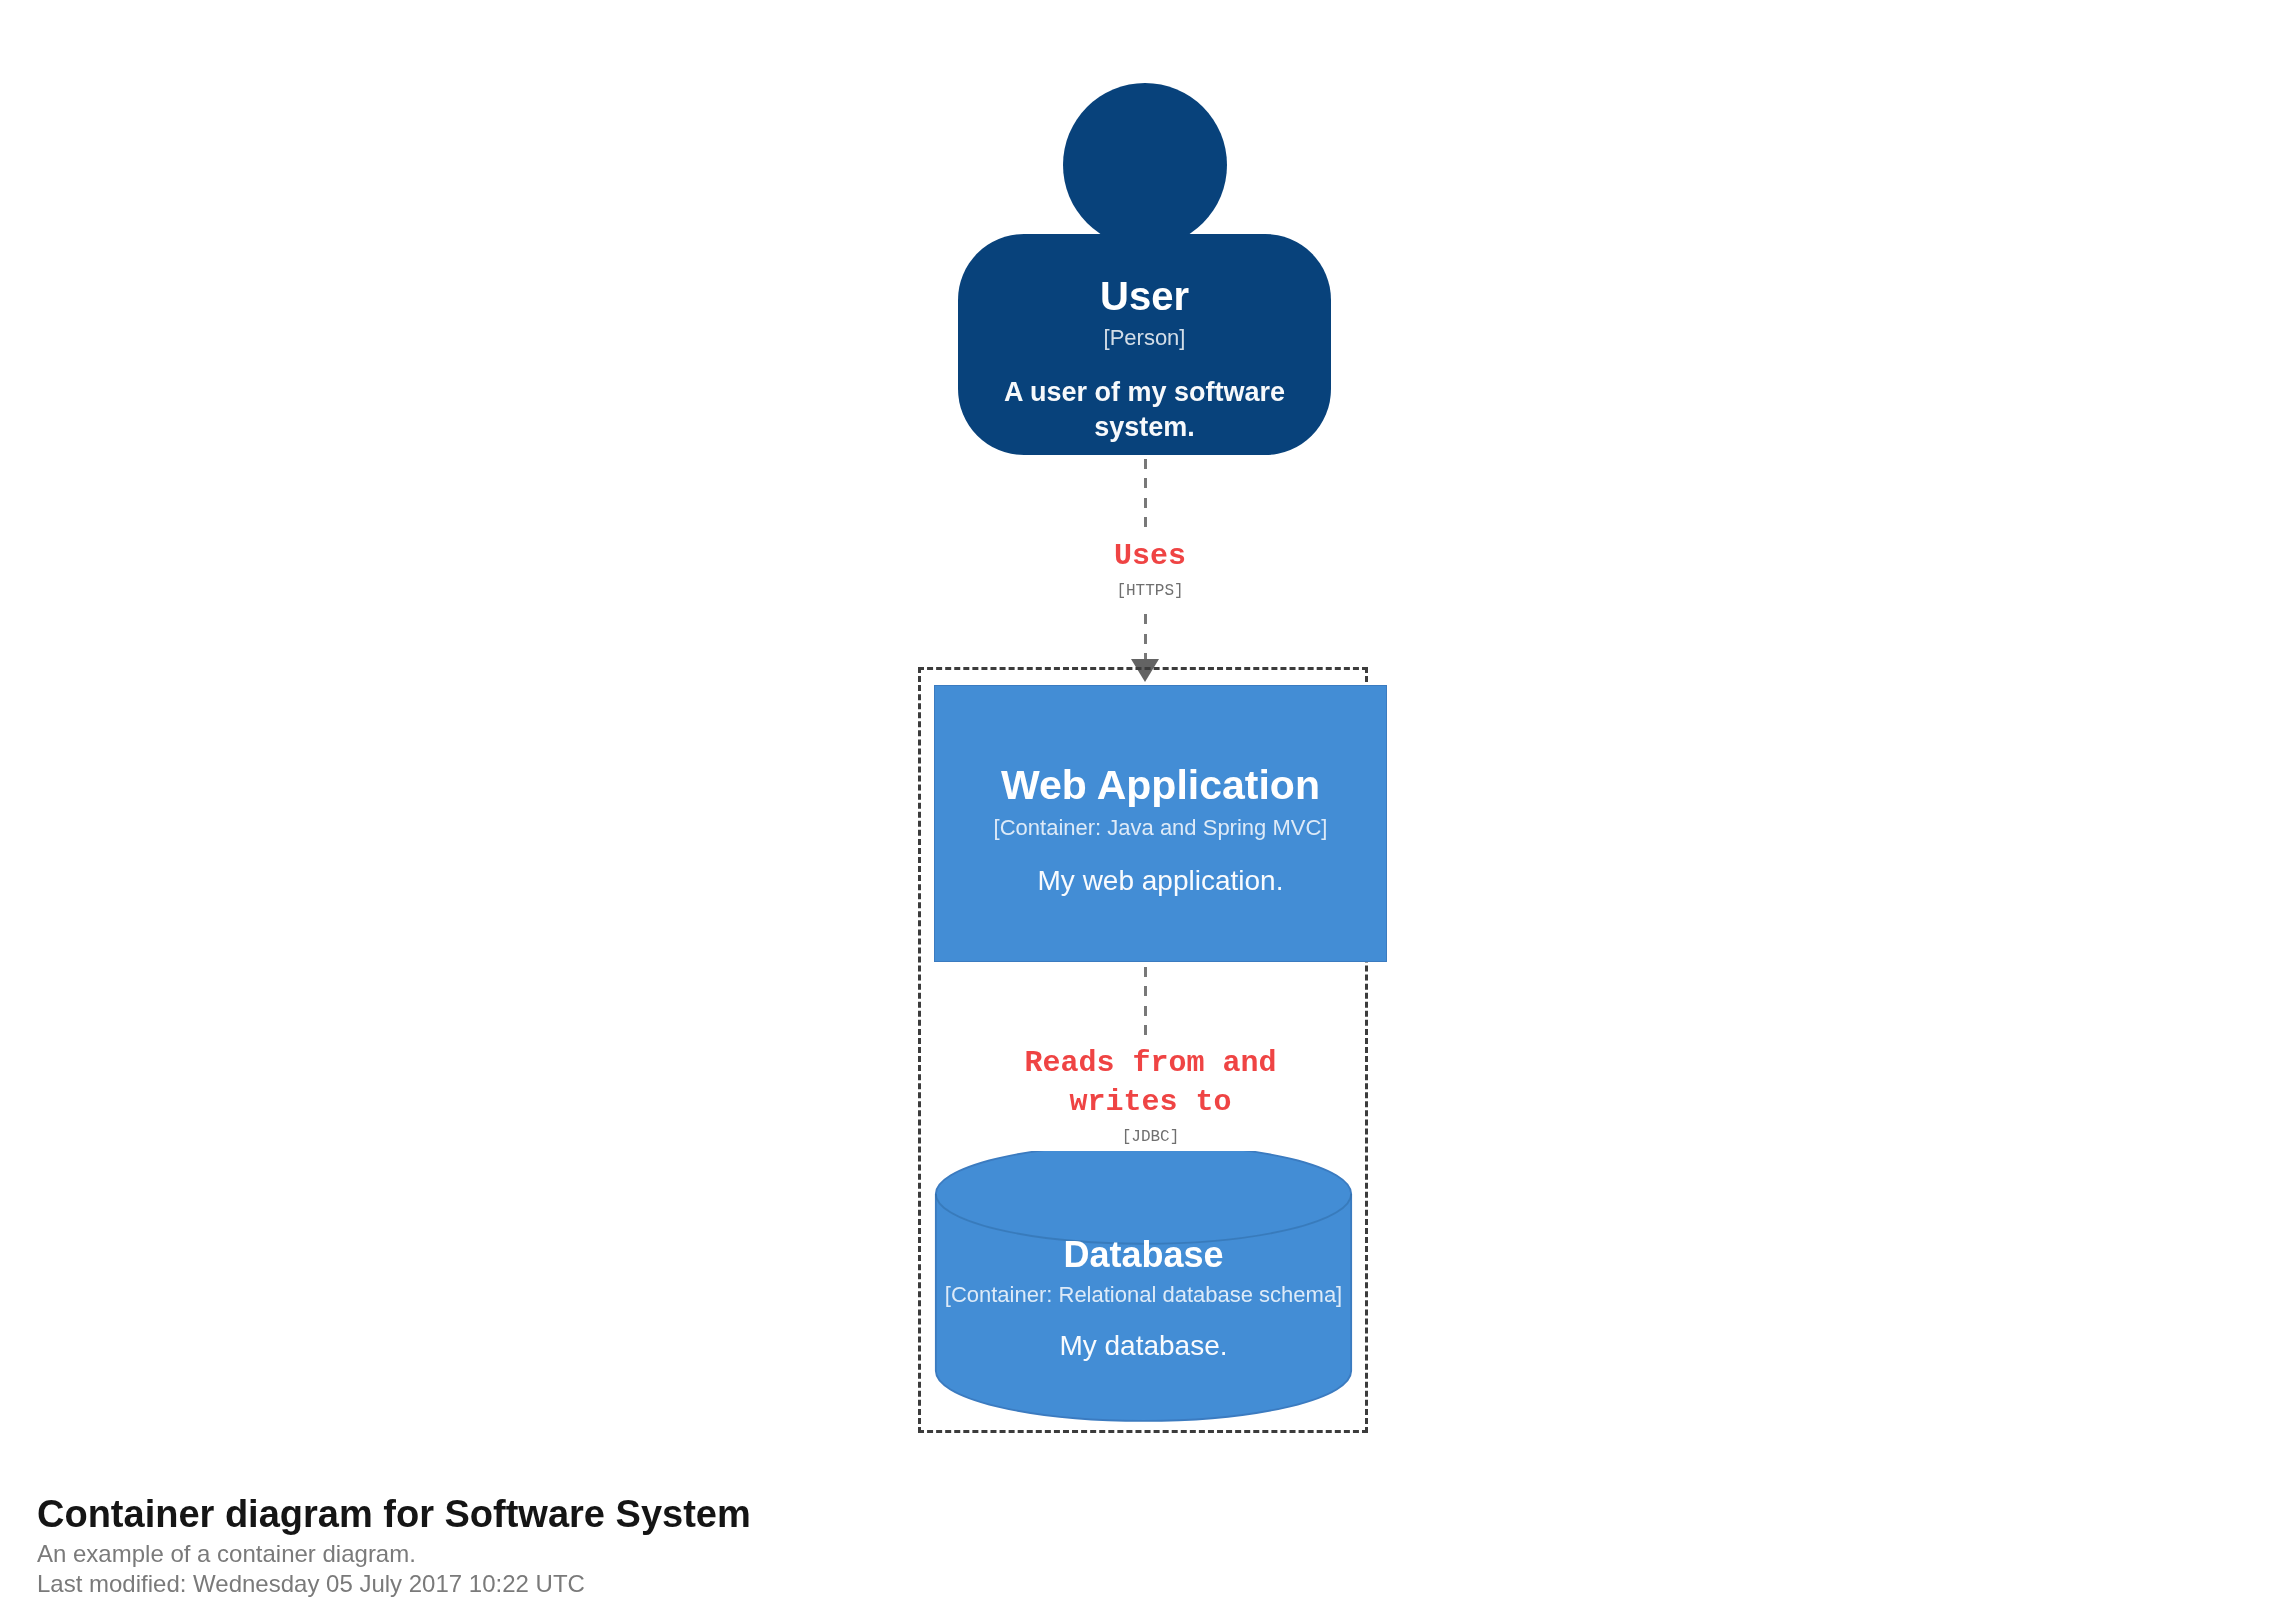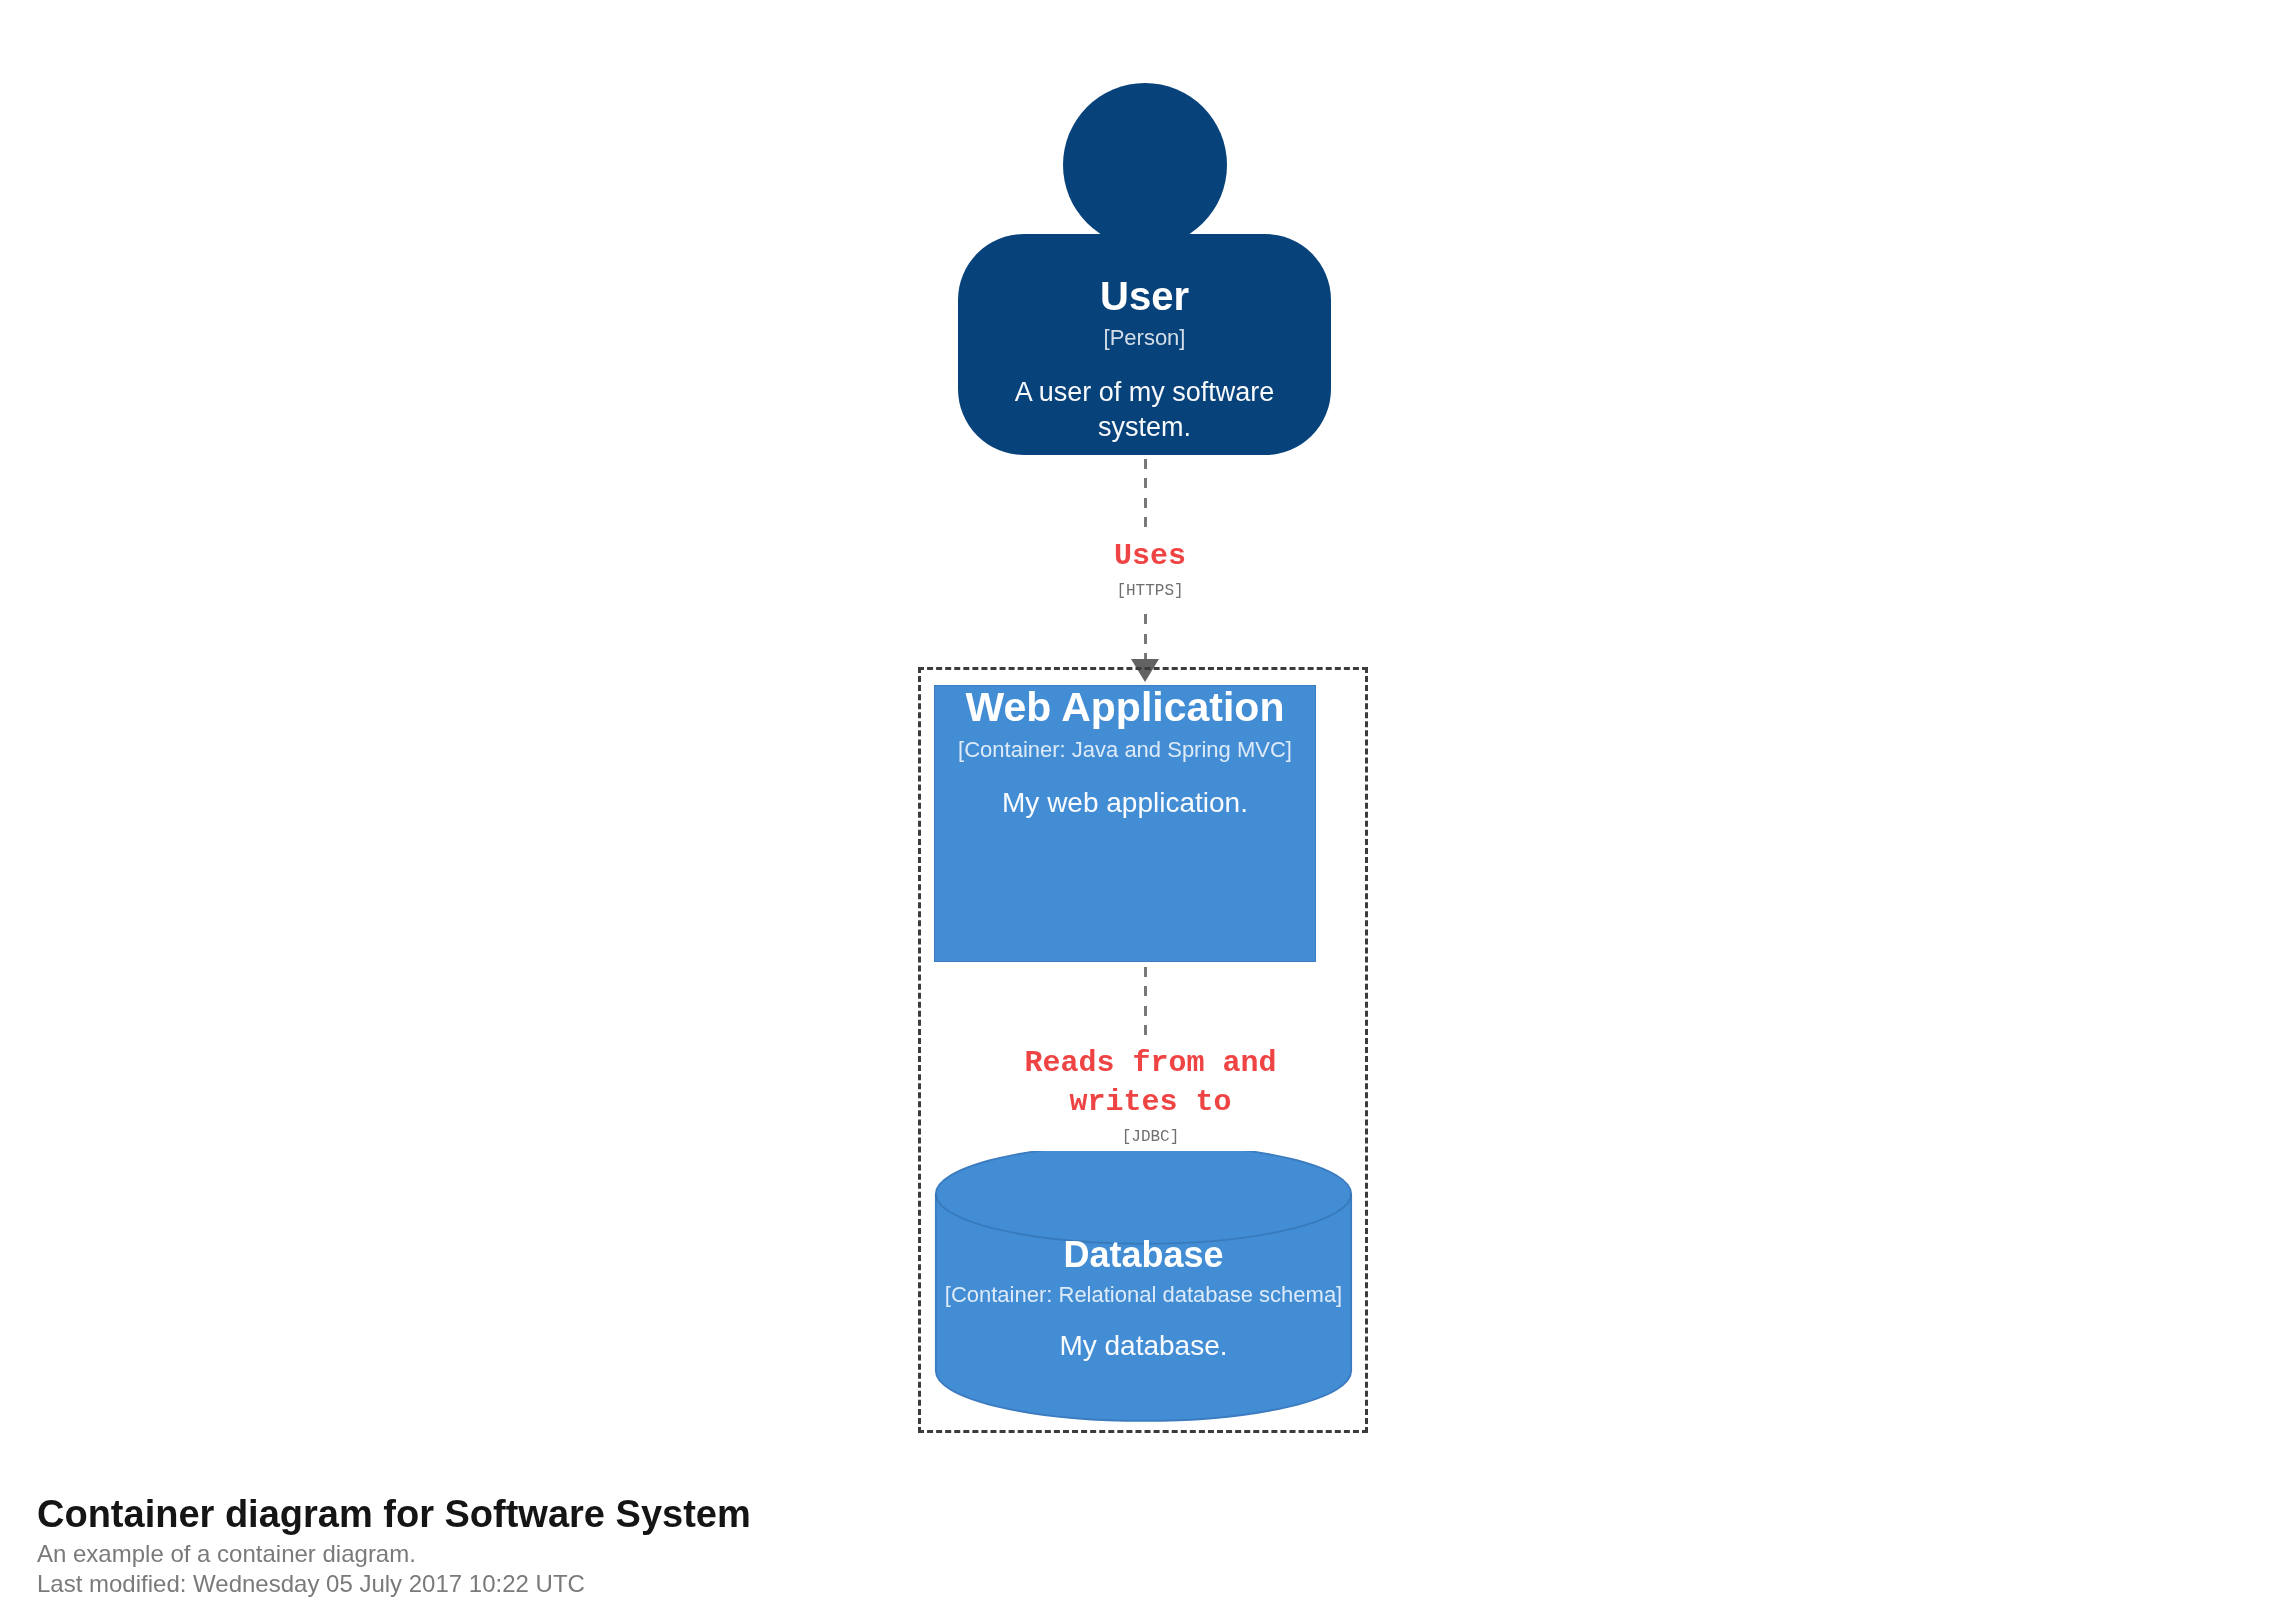--- a/index.html
+++ b/index.html
@@ -45,38 +45,39 @@
     font-size: 22px;
     margin-top: 8.3px;
     color: rgba(255,255,255,0.82);
   }
   .el-desc {
     font-size: 27px;
     margin-top: 24px;
     line-height: 1.28;
     color: rgba(255,255,255,0.97);
   }
-  .person-body .el-desc { width: 305px; margin-left: auto; margin-right: auto; }
+  .person-body .el-desc { width: 305px; margin-left: auto; margin-right: auto; font-weight: bold; }
 
   
   .boundary {
     left: 918px; top: 667px;
     width: 450px; height: 766px;
     box-sizing: border-box;
     border: 3.7px dashed #3c3c3c;
     background: transparent;
   }
 
   
   .webapp {
     left: 934px; top: 685px;
-    width: 382px; height: 277px;
+    width: 453px; height: 277px;
     box-sizing: border-box;
     background: #438dd5;
     border: 1.8px solid #3b7bc0;
+    padding-top: 78px;
     text-align: center;
     color: #ffffff;
   }
   .webapp .el-name { font-size: 41px; }
   .webapp .el-desc { margin-top: 22px; font-size: 28px; }
 
   
   .database {
     left: 934px; top: 1142px;
     width: 419px; height: 281px;

